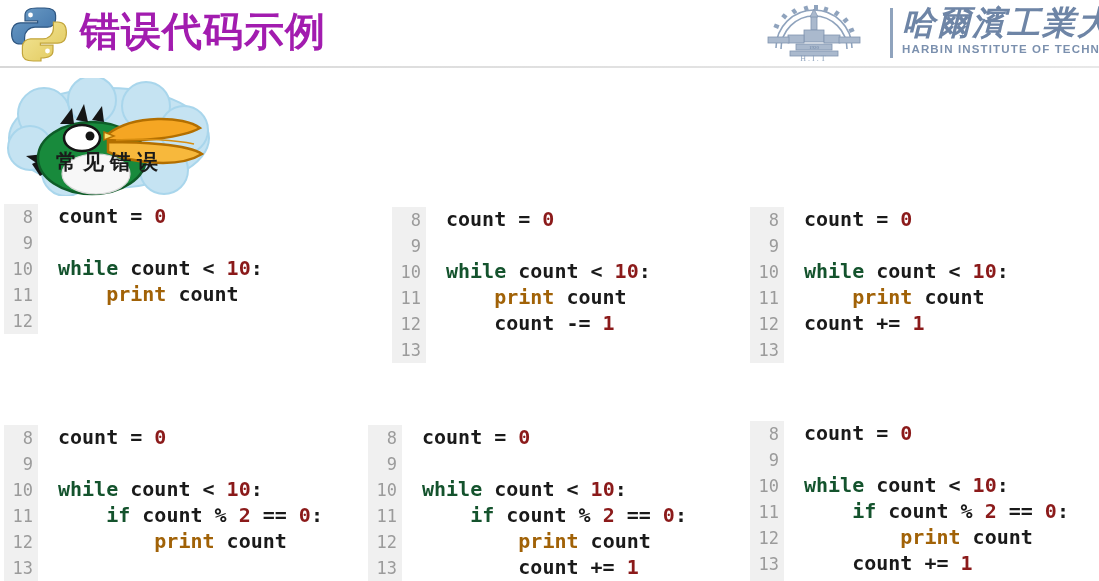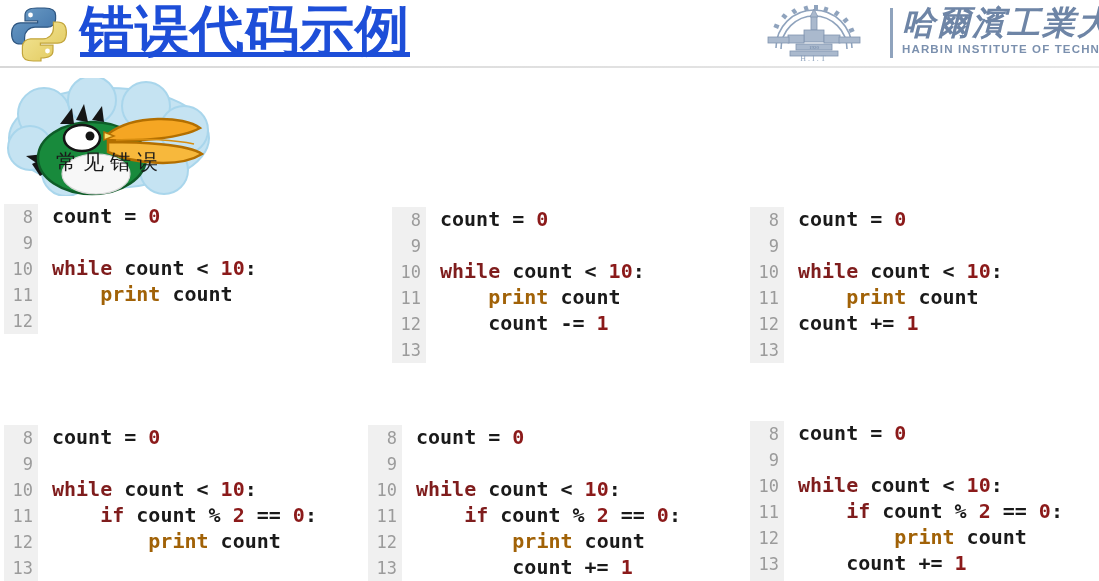--- a/index.html
+++ b/index.html
@@ -31,27 +31,26 @@
   }
   #python-logo {
     position: absolute;
     left: 6px; top: 4px;
     width: 66px; height: 58px;
   }
   #slide-title {
     position: absolute;
     left: 80px; top: 2px;
     font-family: "DejaVu Sans", "Liberation Sans", sans-serif;
-    font-size: 54px;
-    font-weight: bold;
-    color: #1d4ed8;
+    font-size: 40px;
+    font-weight: bold;
+    color: #a21caf;
     letter-spacing: 1px;
     line-height: 58px;
     white-space: nowrap;
-    text-decoration: underline;
   }
 
   
   #hit-logo {
     position: absolute;
     right: 0px; top: 2px;
     width: 355px; height: 62px;
   }
   #hit-emblem {
     position: absolute;
@@ -99,20 +98,21 @@
     width: 210px; height: 118px;
   }
   #bird-label {
     position: absolute;
     left: 52px; top: 70px;
     font-family: "DejaVu Serif", "Liberation Serif", serif;
     font-size: 21px;
     color: #1a1a1a;
     letter-spacing: 6px;
     white-space: nowrap;
+    font-weight: bold;
   }
 
   
   .code-block {
     position: absolute;
     font-family: "DejaVu Sans Mono", "Liberation Mono", monospace;
     font-size: 20px;
     font-weight: bold;
     line-height: 26px;
     background: #ffffff;
@@ -132,26 +132,26 @@
     color: #9b9b9b;
     background: #f0f0f0;
     font-size: 17px;
     font-weight: normal;
     font-family: "DejaVu Sans Mono", "Liberation Mono", monospace;
     line-height: 26px;
     height: 26px;
   }
   .src {
     display: inline-block;
-    padding-left: 14px;
+    padding-left: 20px;
     color: #1a1a1a;
     line-height: 26px;
     height: 26px;
   }
-  .kw  { color: #7f1d1d; }
+  .kw  { color: #14532d; }
   .fn  { color: #a16207; }
   .num { color: #8b1a1a; }
   .op  { color: #1a1a1a; }
 
   
   #cb-1 { left: 4px;   top: 203px; }
   #cb-2 { left: 392px; top: 206px; }
   #cb-3 { left: 750px; top: 206px; }
   #cb-4 { left: 4px;   top: 424px; }
   #cb-5 { left: 368px; top: 424px; }

